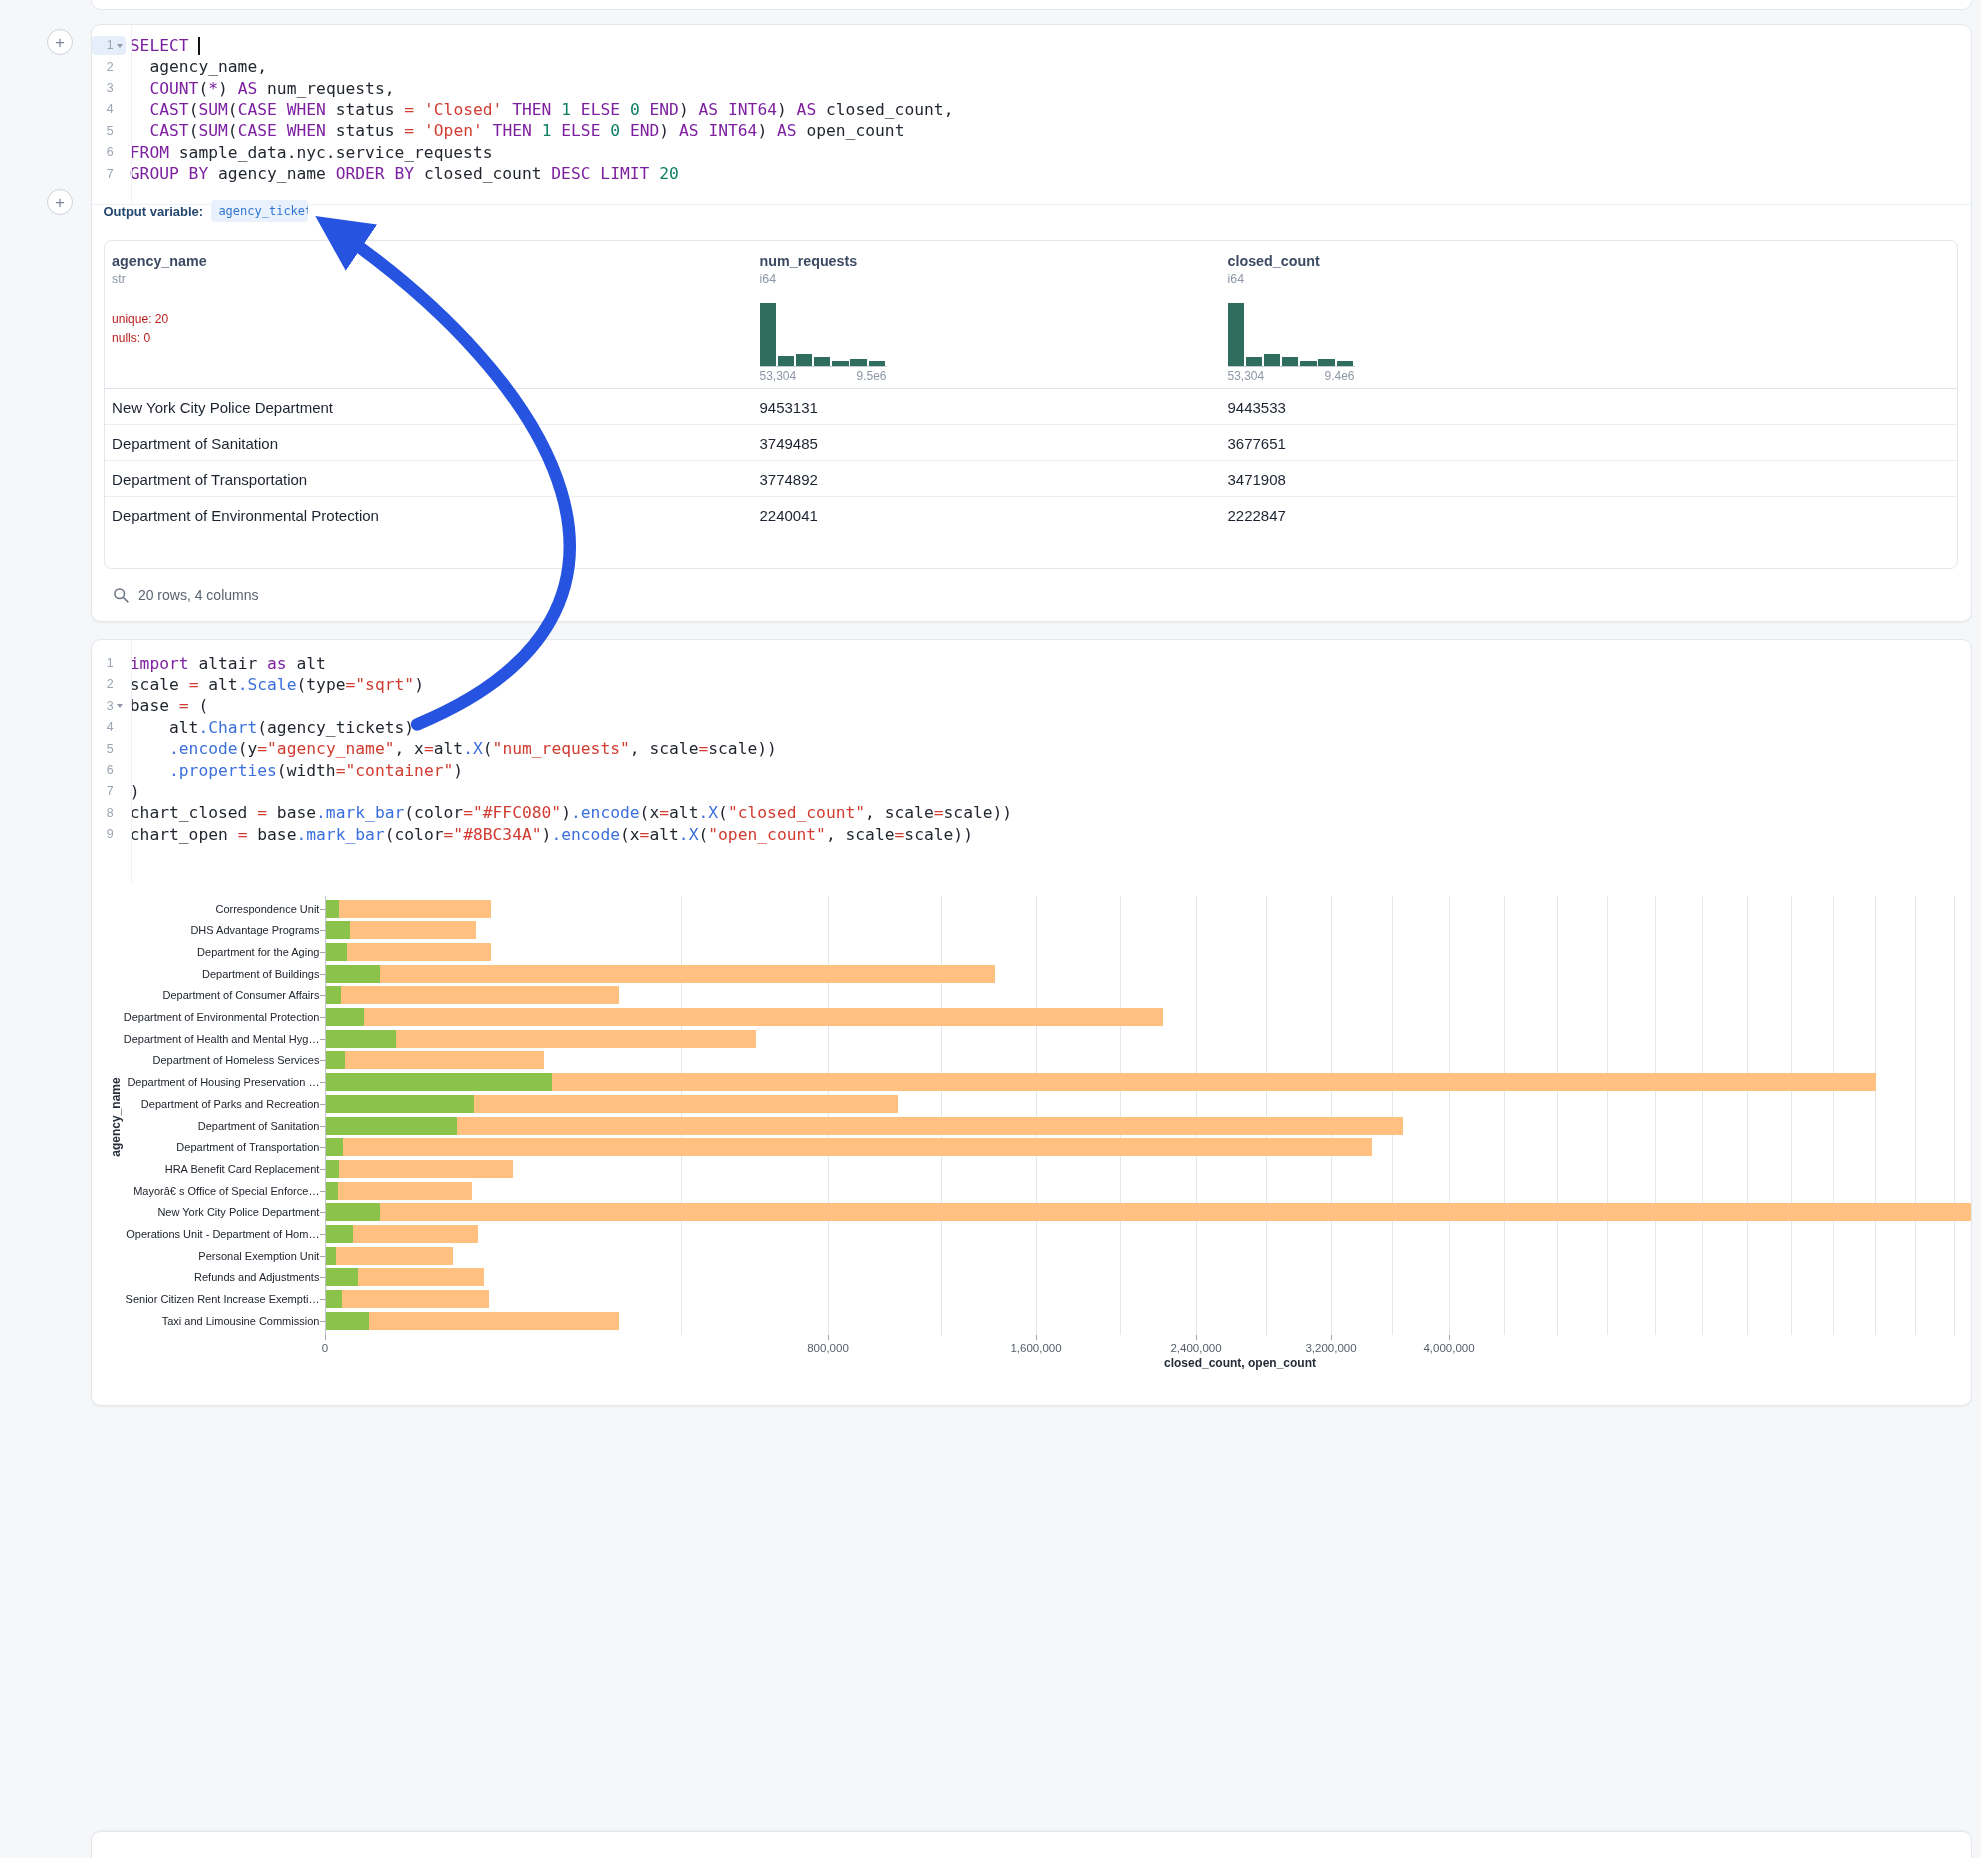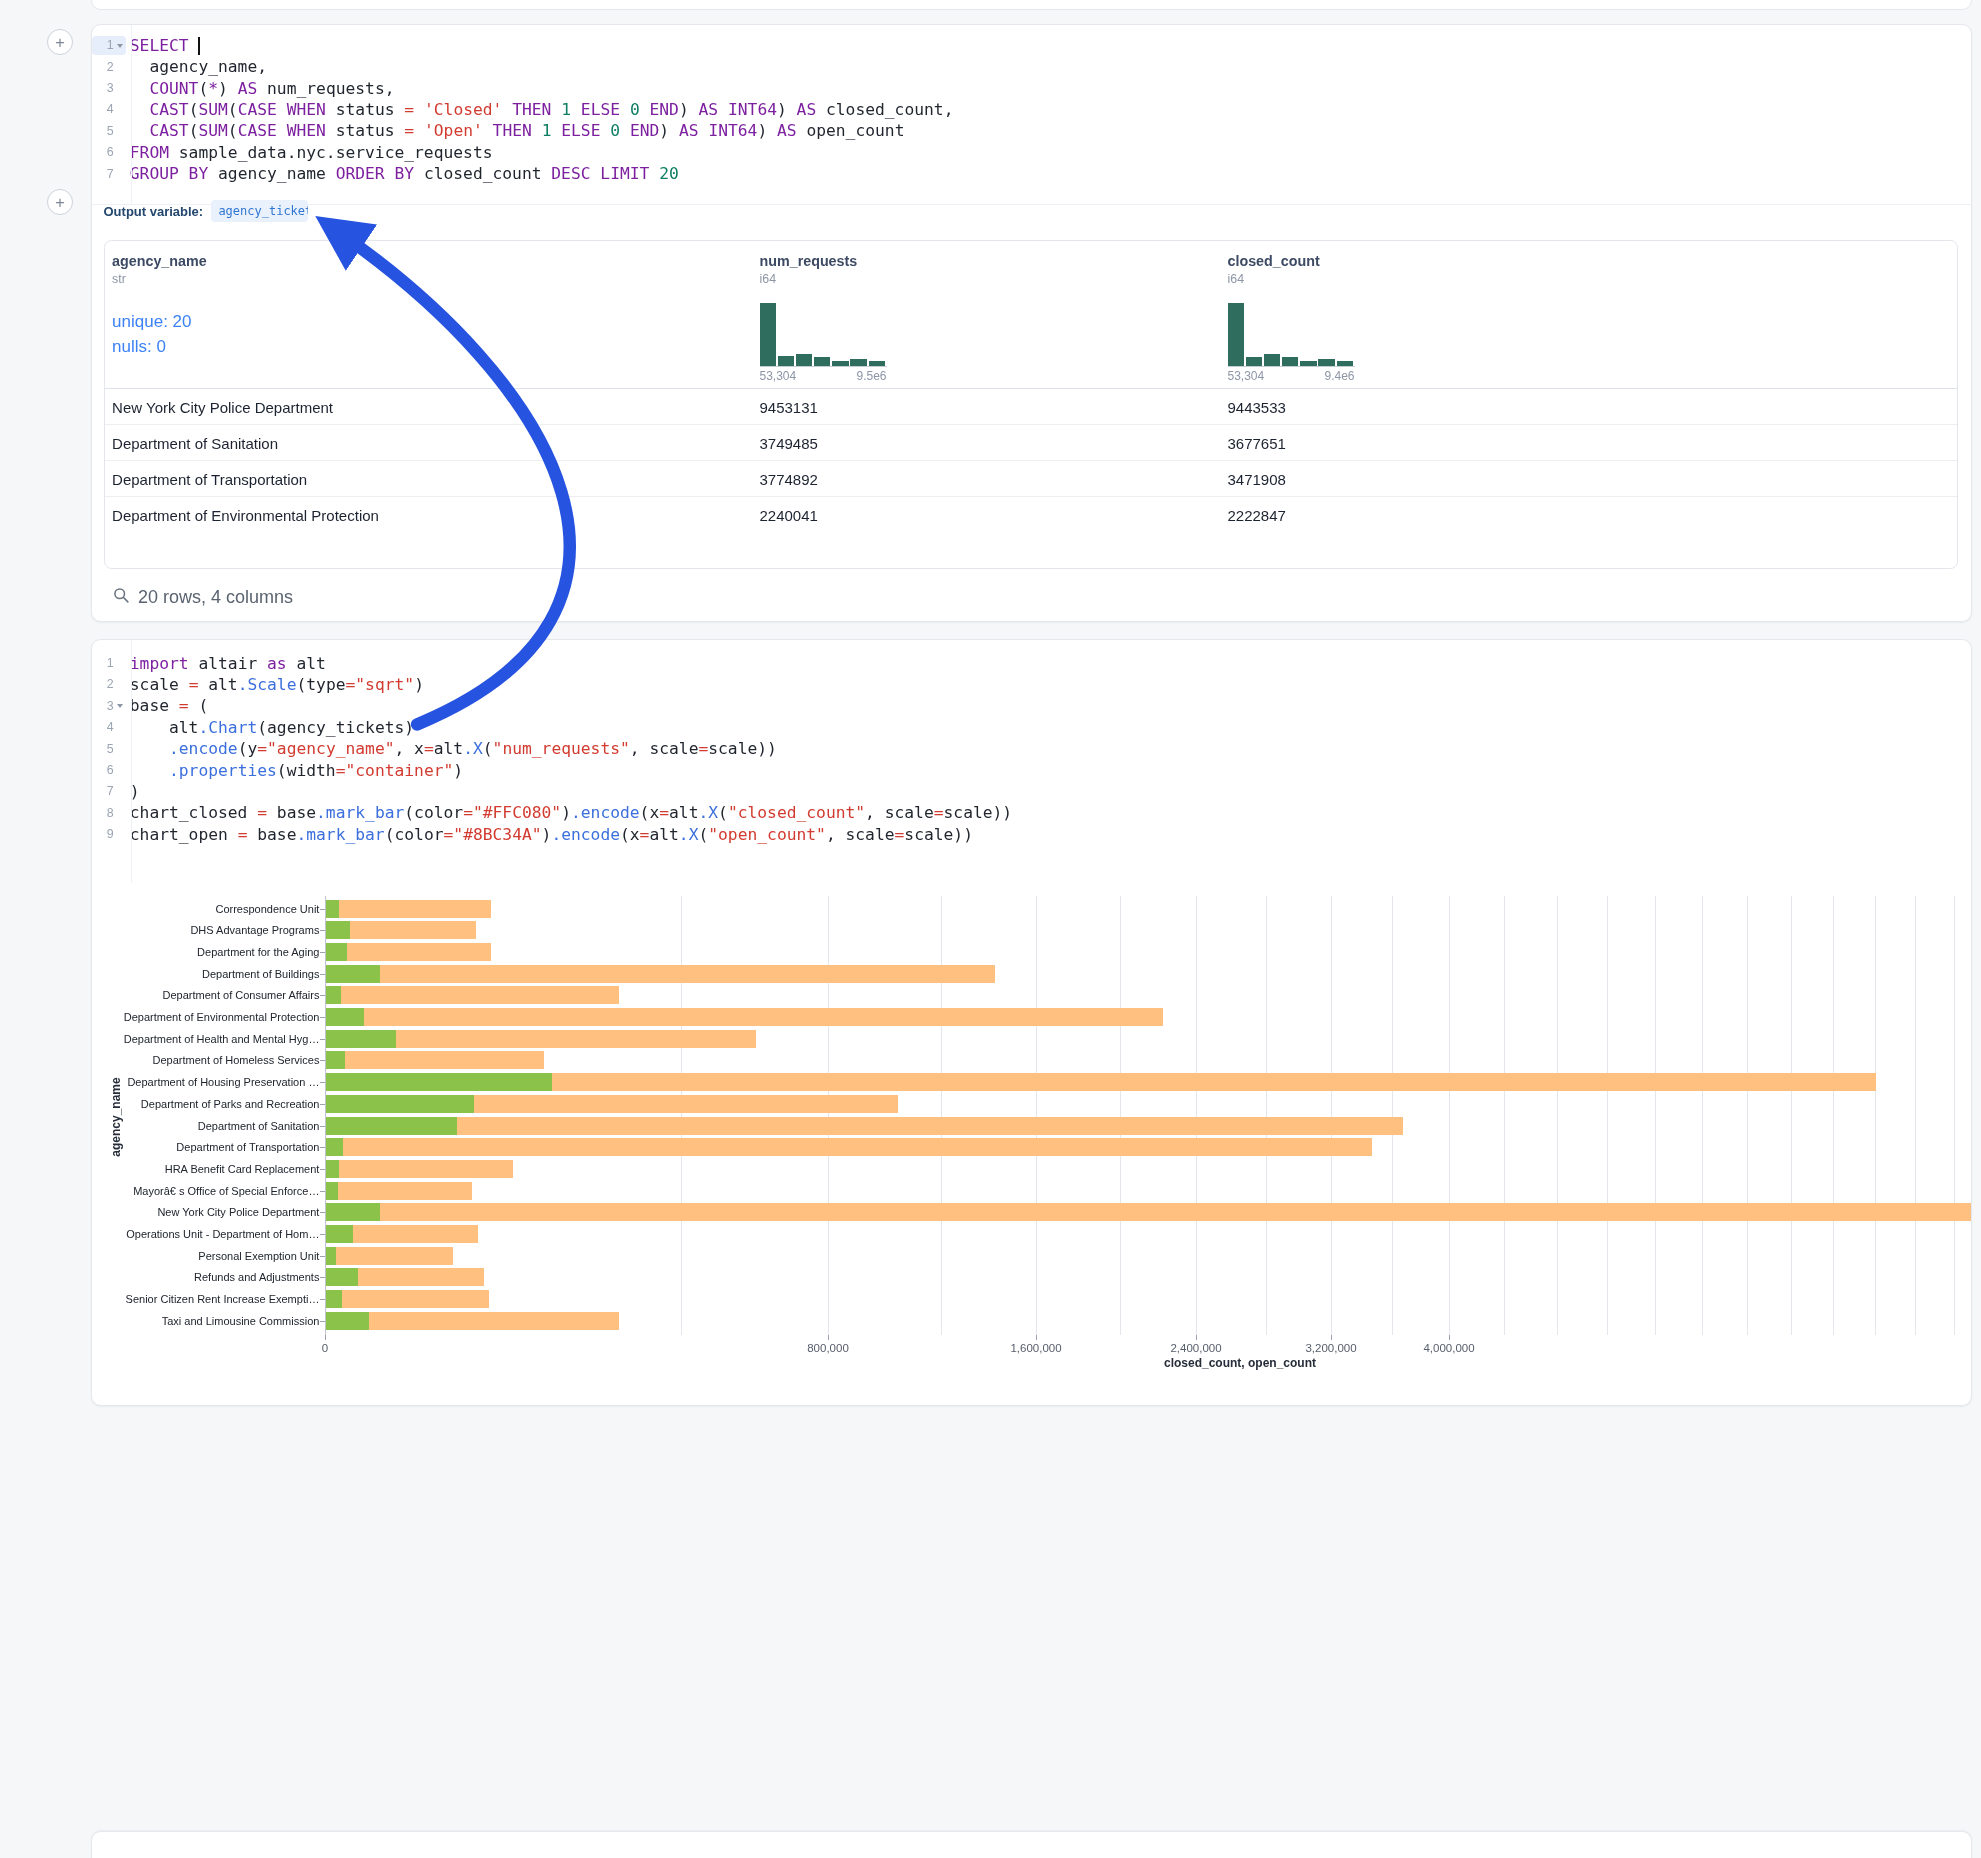--- a/index.html
+++ b/index.html
@@ -46,31 +46,31 @@
     font-family:"DejaVu Sans Mono",monospace;font-size:12px;line-height:16.3px;
     padding:2.9px 7.6px;border-radius:3.8px;max-width:82px;overflow:hidden;white-space:nowrap;}
 
   
   .table-box{position:absolute;left:11.5px;right:13.4px;top:215px;height:327px;background:#fff;
     border:1px solid #e3e6eb;border-radius:7.6px;overflow:hidden;}
   .thead{position:relative;height:147px;border-bottom:1px solid #dfe3e9;}
   .th{position:absolute;top:11.5px;}
   .th-name{font-size:14.3px;font-weight:bold;color:#3c4a63;}
   .th-type{font-size:12.4px;color:#8d96a6;margin-top:3.8px;}
-  .th-meta{font-size:17px;color:#3b82f6;}
+  .th-meta{font-size:12px;color:#b91c1c;}
   .th-meta.m1{margin-top:26px;} .th-meta.m2{margin-top:4.8px;}
   .hist{margin-top:16.3px;width:127px;}
   .hist-bars{display:flex;align-items:flex-end;gap:1.9px;height:63px;border-bottom:1px solid #c6ccd4;}
   .hist-bar{width:16.3px;background:#2f6e5e;}
   .hist-axis{display:flex;justify-content:space-between;font-size:12px;color:#8d96a6;margin-top:2.9px;}
   .tr{position:relative;height:35px;border-bottom:1px solid #eceef2;}
   .tr:last-child{border-bottom:none;}
   .td{position:absolute;top:50%;transform:translateY(-50%);font-size:15px;color:#1c2330;white-space:nowrap;}
   .table-footer{position:absolute;left:21px;top:562px;display:flex;align-items:flex-start;gap:8.6px;
-    font-size:18px;color:#5a6370;}
+    font-size:14px;color:#5a6370;}
 
   
   #chart{position:absolute;inset:0;pointer-events:none;}
   .gridline{position:absolute;width:1px;background:#e3e6ea;}
   .axis-line{position:absolute;width:1px;background:#bfc5cd;}
   .bar{position:absolute;}
   .ylab{position:absolute;font-size:11px;color:#20252e;transform:translateY(-50%);white-space:nowrap;}
   .ydash{position:absolute;height:1px;width:5.7px;background:#9aa2ae;}
   .xlab{position:absolute;font-size:11.5px;color:#565e6b;transform:translateX(-50%);}
   .xtick{position:absolute;width:1px;height:4.8px;background:#9aa2ae;}

